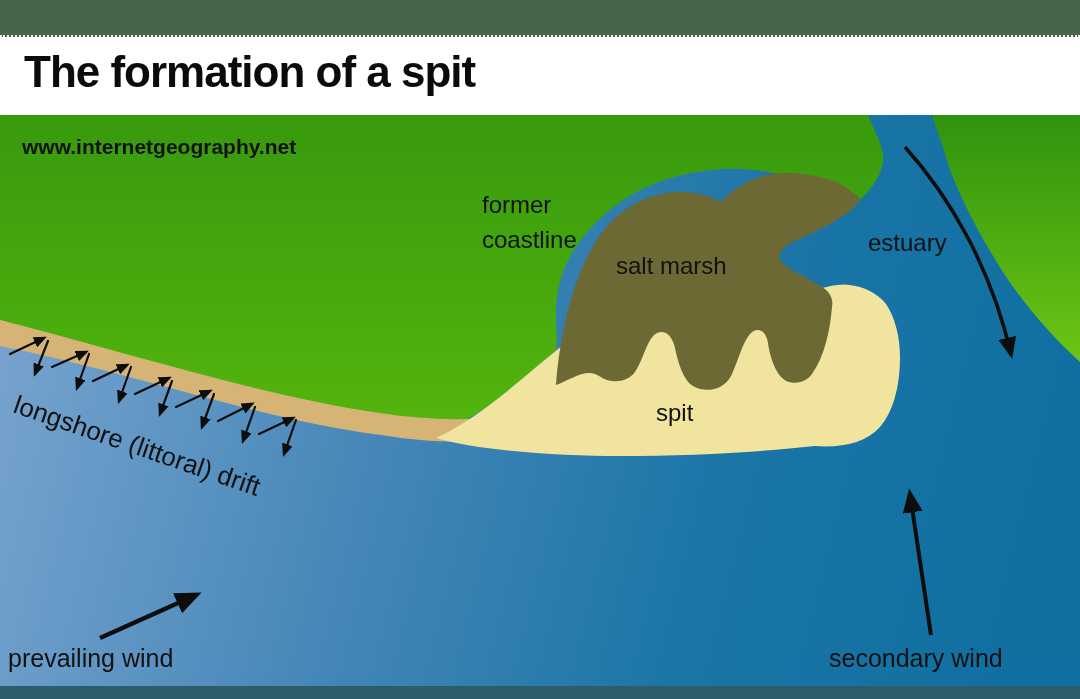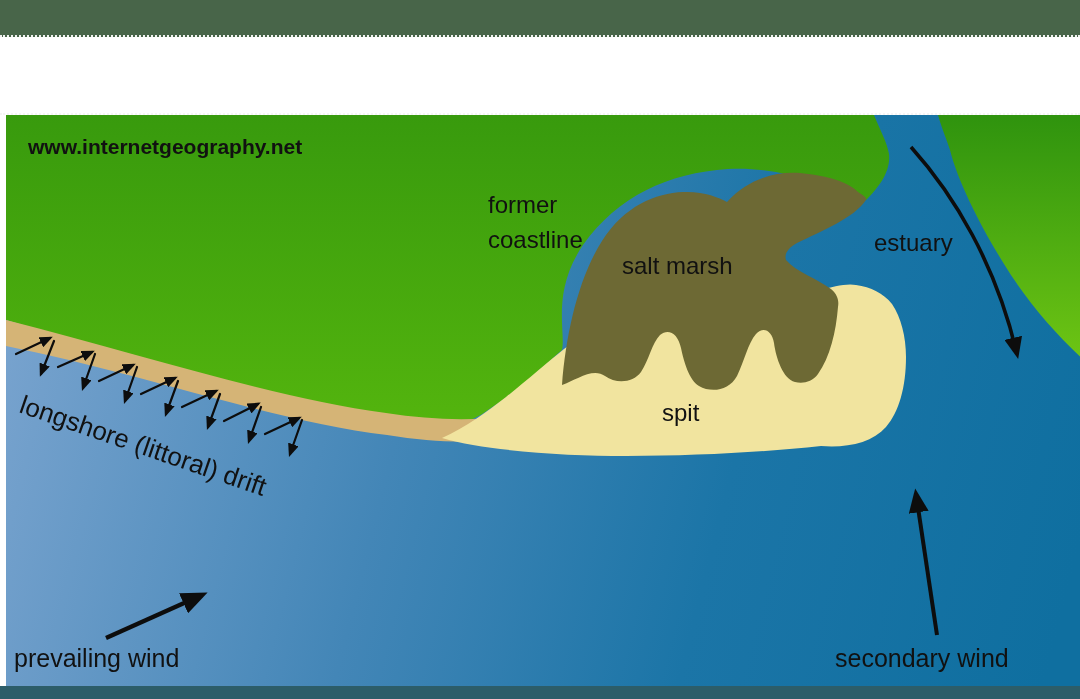--- a/index.html
+++ b/index.html
@@ -5,38 +5,41 @@
   html,body{margin:0;padding:0;background:#fff;}
   .page{position:relative;width:1080px;height:699px;overflow:hidden;
         font-family:"Liberation Sans",sans-serif;}
   .top-bar{position:absolute;left:0;top:0;width:1080px;height:35px;
            background:#486549;border-bottom:2px dotted #f2f2f2;}
   .title-band{position:absolute;left:0;top:37px;width:1080px;height:76px;
               background:#ffffff;display:flex;align-items:center;}
   .title-band h1{margin:0 0 6px 24px;font-size:44px;font-weight:700;
                  letter-spacing:-1px;color:#0b0b0b;}
   .diagram{position:absolute;left:0;top:113px;width:1080px;height:573px;
-           border-top:2px dotted #f5f5f5;box-sizing:border-box;padding-left:6px;}
+           border-top:2px dotted #f5f5f5;box-sizing:border-box;}
   .diagram svg{display:block;width:1080px;height:573px;}
   .bottom-bar{position:absolute;left:0;top:686px;width:1080px;height:13px;
               background:#2c5d69;}
   text{fill:#111111;}
   .lbl{font-size:24px;}
   .lbl-wind{font-size:25px;}
   .lbl-drift{font-size:26px;}
   .watermark{font-size:21px;font-weight:700;}
   .arrow{stroke:#0d0d0d;fill:none;}
 </style>
 </head>
 <body>
 
 <div class="page">
 
   <div class="top-bar"></div>
 
+  <div class="title-band">
+    <h1>The formation of a spit</h1>
+  </div>
 
   <div class="diagram">
     <svg viewBox="0 113 1080 573" preserveAspectRatio="none">
       <defs>
         <linearGradient id="seaGrad" gradientUnits="userSpaceOnUse" x1="0" y1="250" x2="1080" y2="520">
           <stop offset="0" stop-color="#7aa4cf"></stop>
           <stop offset="0.38" stop-color="#4386b7"></stop>
           <stop offset="0.68" stop-color="#1b75a7"></stop>
           <stop offset="1" stop-color="#0f6fa0"></stop>
         </linearGradient>

